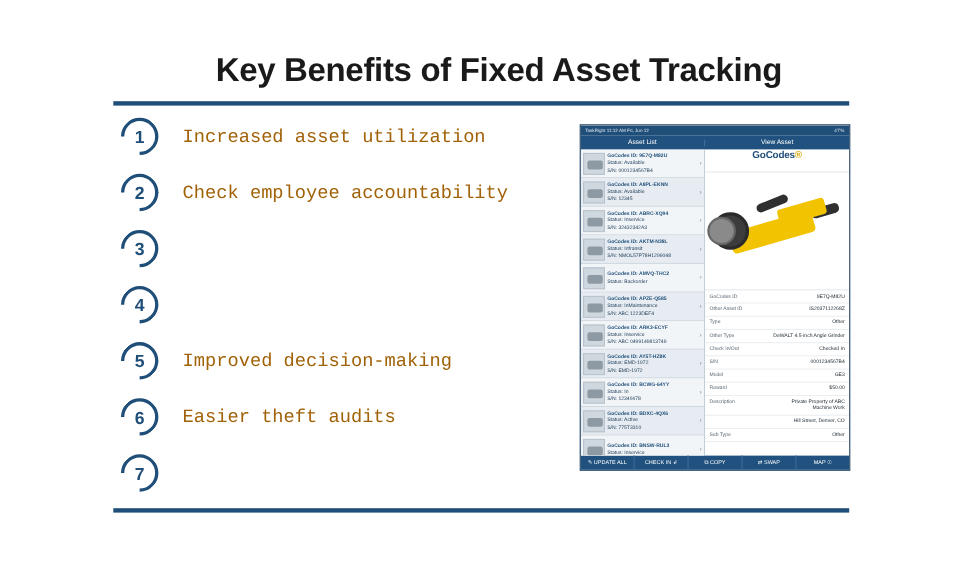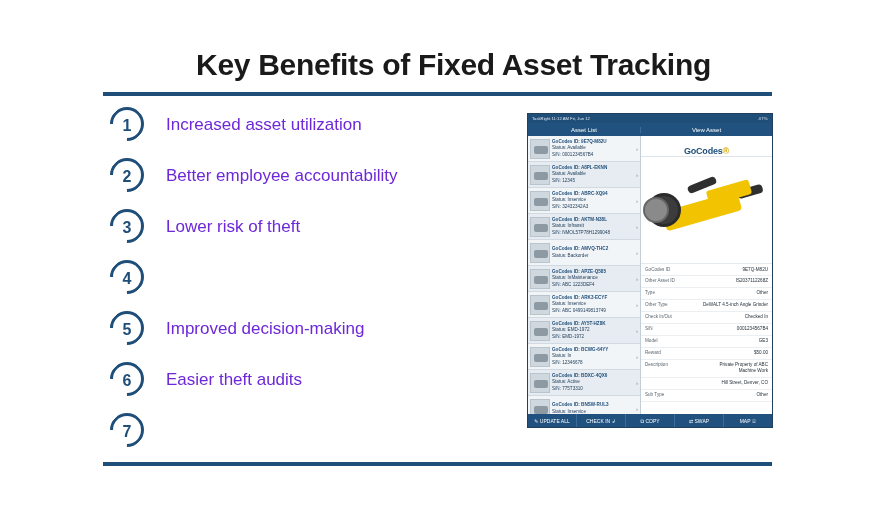--- a/index.html
+++ b/index.html
@@ -77,22 +77,23 @@
   .badge .num {
     position: relative;
     font-size: 16px;
     font-weight: bold;
     color: #1f4e79;
     left: -1px;
     top: 1px;
   }
   .benefit-label {
     font-size: 17px;
-    color: #6d28d9;
+    color: #a16207;
     margin-left: 16px;
+    font-family: Liberation Mono, monospace;
   }
 
   
   .app {
     position: absolute;
     left: 527px;
     top: 113px;
     width: 246px;
     height: 315px;
     background: #e9eef2;
@@ -190,21 +191,21 @@
   }
   .detail {
     flex: 1;
     background: #ffffff;
     box-sizing: border-box;
     overflow: hidden;
   }
   .brand {
     height: 20px;
     display: flex;
-    align-items: flex-end;
+    align-items: flex-start;
     justify-content: center;
     font-size: 9px;
     font-weight: bold;
     color: #1f4e79;
     border-bottom: 1px solid #dde4ea;
     letter-spacing: -0.2px;
   }
   .brand .accent { color: #d6a700; }
   .photo {
     height: 106px;
@@ -321,29 +322,28 @@
         <div class="num">1</div>
       </div>
       <div class="benefit-label">Increased asset utilization</div>
     </div>
 
     <div class="benefit">
       <div class="badge">
         <div class="ring"></div>
         <div class="num">2</div>
       </div>
-      <div class="benefit-label">Better employee accountability</div>
+      <div class="benefit-label">Check employee accountability</div>
     </div>
 
     <div class="benefit">
       <div class="badge">
         <div class="ring"></div>
         <div class="num">3</div>
       </div>
-      <div class="benefit-label">Lower risk of theft</div>
     </div>
 
     <div class="benefit">
       <div class="badge">
         <div class="ring"></div>
         <div class="num">4</div>
       </div>
     </div>
 
     <div class="benefit">

